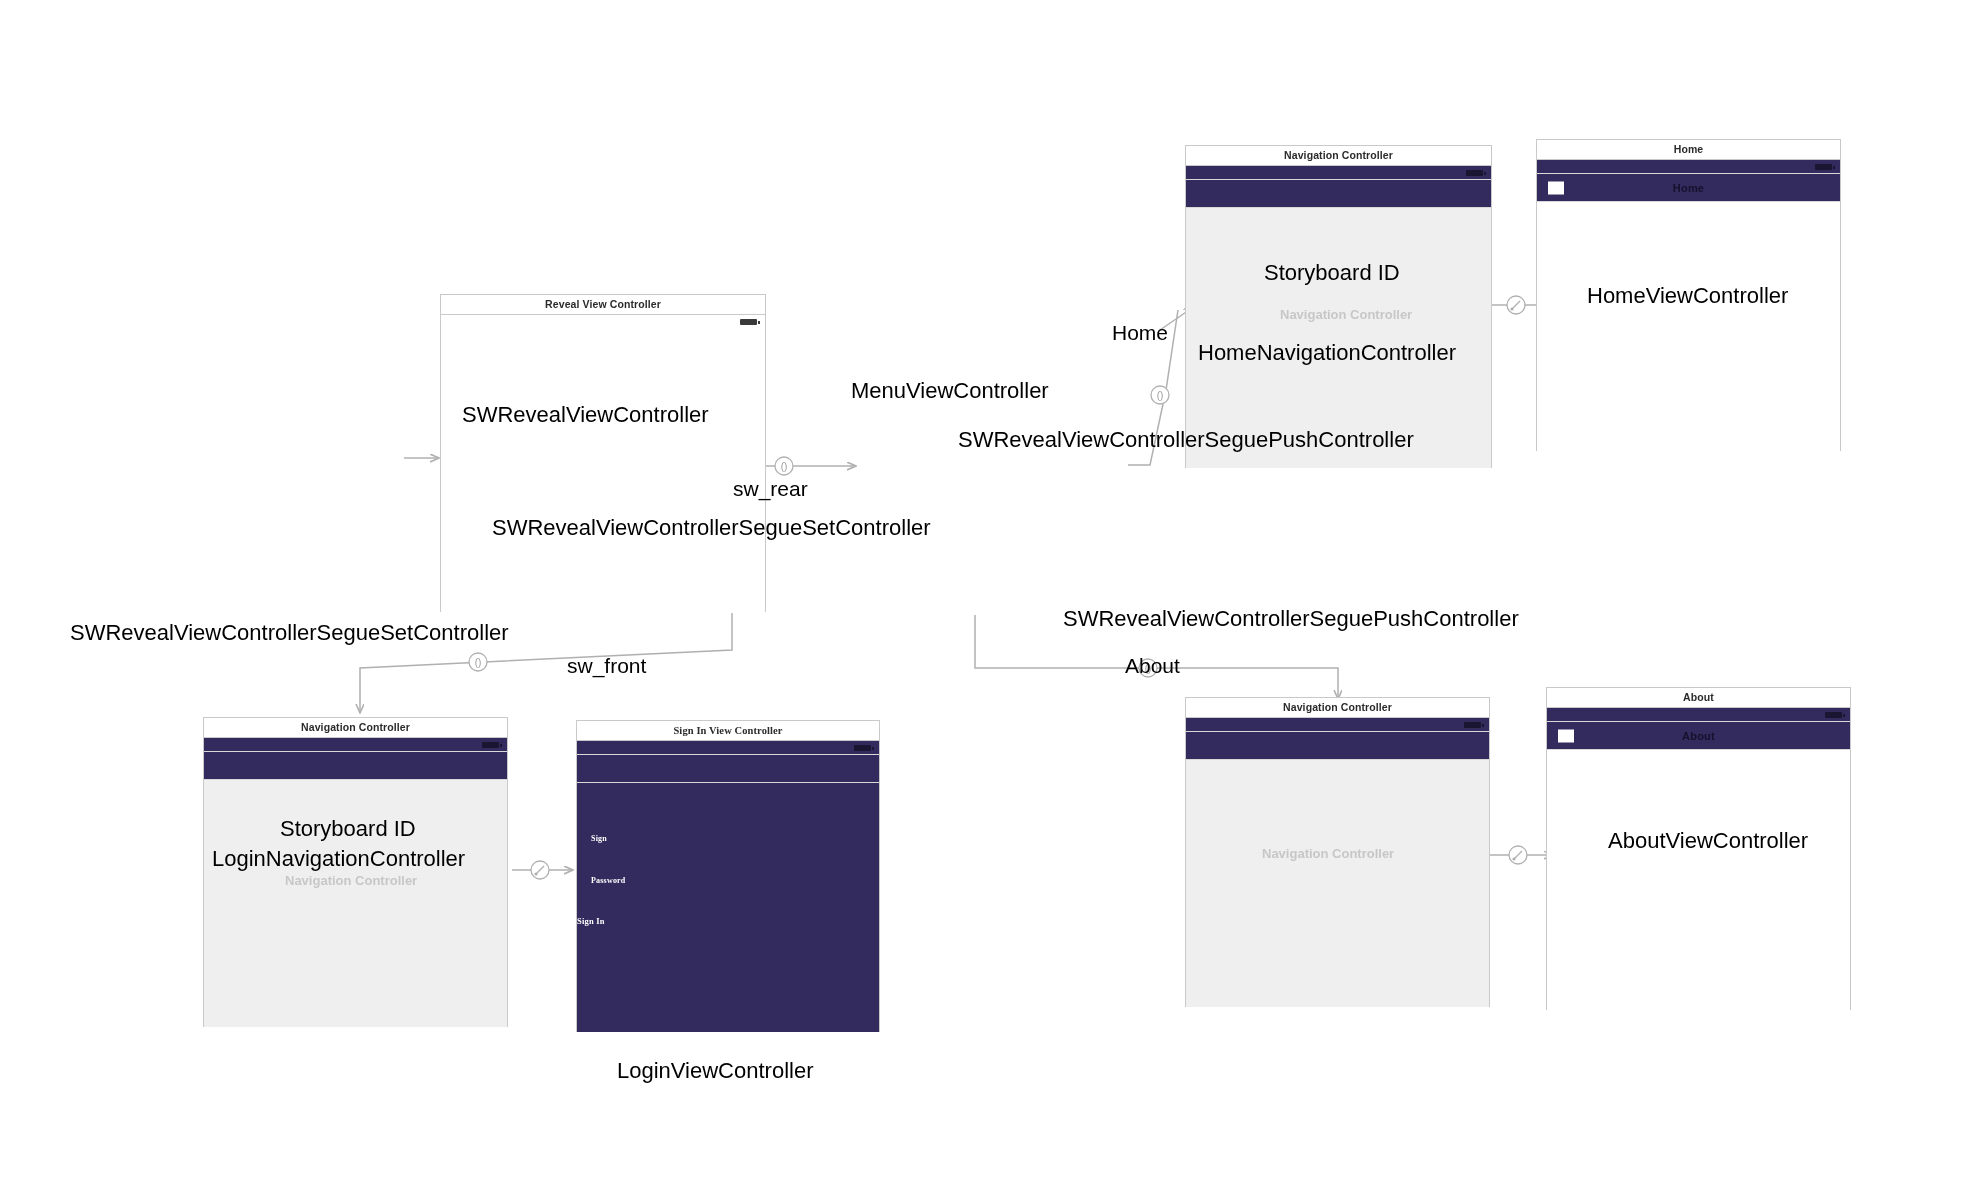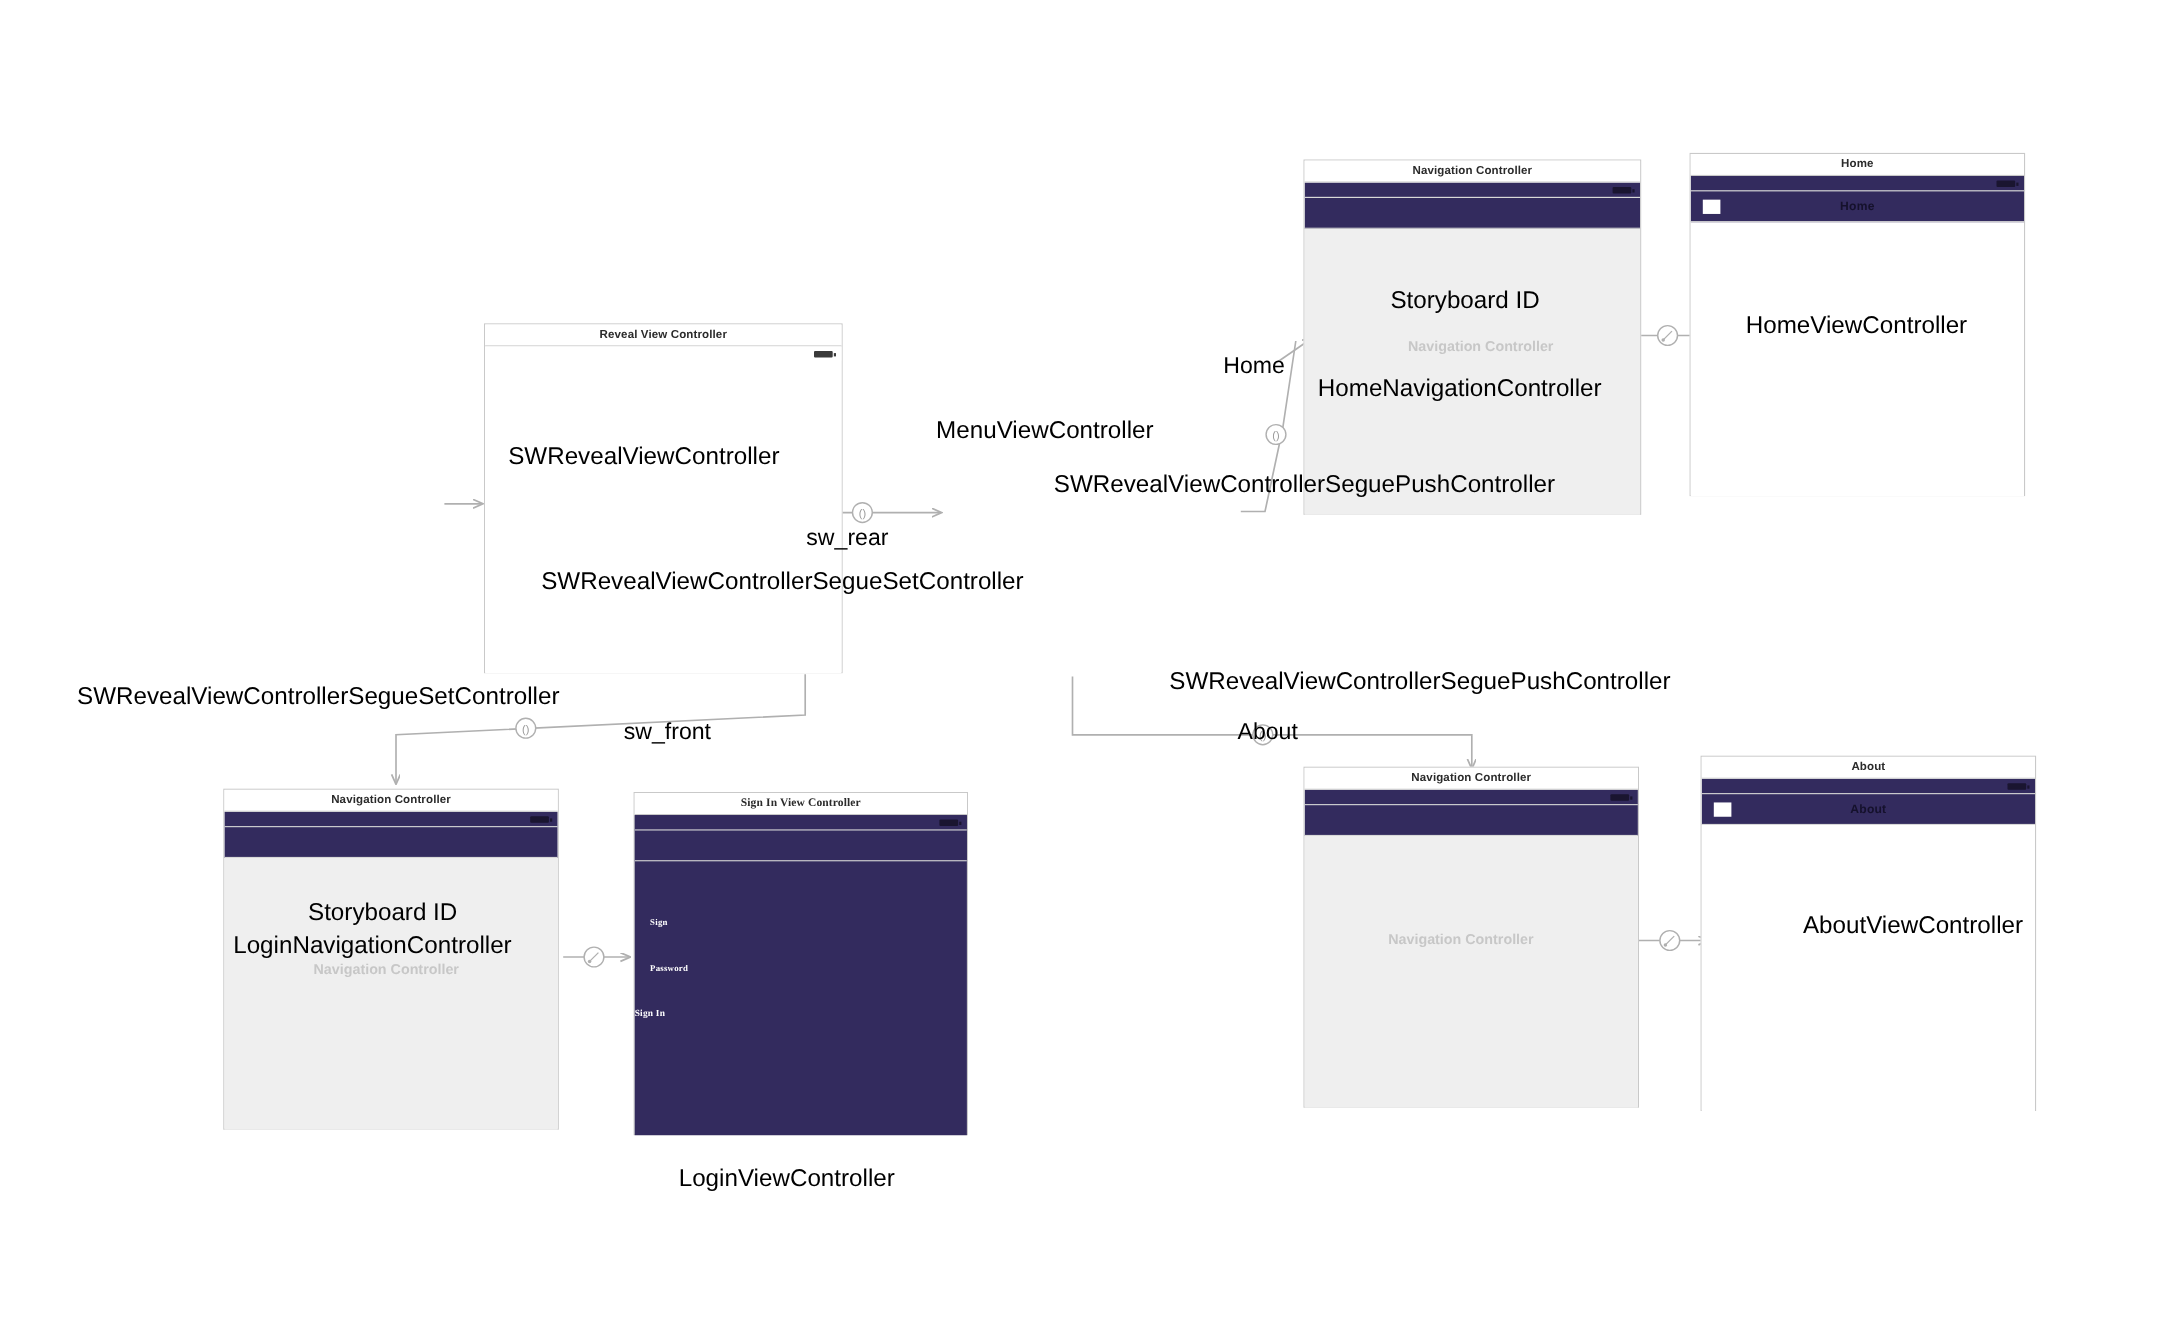--- a/index.html
+++ b/index.html
@@ -300,21 +300,21 @@
   <div class="ann big" style="left:1587px; top:285px;">HomeViewController</div>
 
   <div class="ann storyboard-id" style="left:280px; top:818px;">Storyboard ID</div>
   <div class="ann sub" style="left:285px; top:874px;">Navigation Controller</div>
   <div class="ann big" style="left:212px; top:848px;">LoginNavigationController</div>
 
   <div class="ann big" style="left:617px; top:1060px;">LoginViewController</div>
 
   <div class="ann sub" style="left:1262px; top:847px;">Navigation Controller</div>
 
-  <div class="ann big" style="left:1608px; top:830px;margin-left:31px;">AboutViewController</div>
+  <div class="ann big" style="left:1608px; top:830px;">AboutViewController</div>
 
   <div class="ann seg" style="left:733px; top:478px;">sw_rear</div>
 
   <div class="ann seg" style="left:567px; top:655px;">sw_front</div>
 
   <div class="ann seg" style="left:1112px; top:322px;">Home</div>
 
   <div class="ann seg" style="left:1125px; top:655px;">About</div>
 
   <div class="ann big" style="left:70px; top:622px;">SWRevealViewControllerSegueSetController</div>

